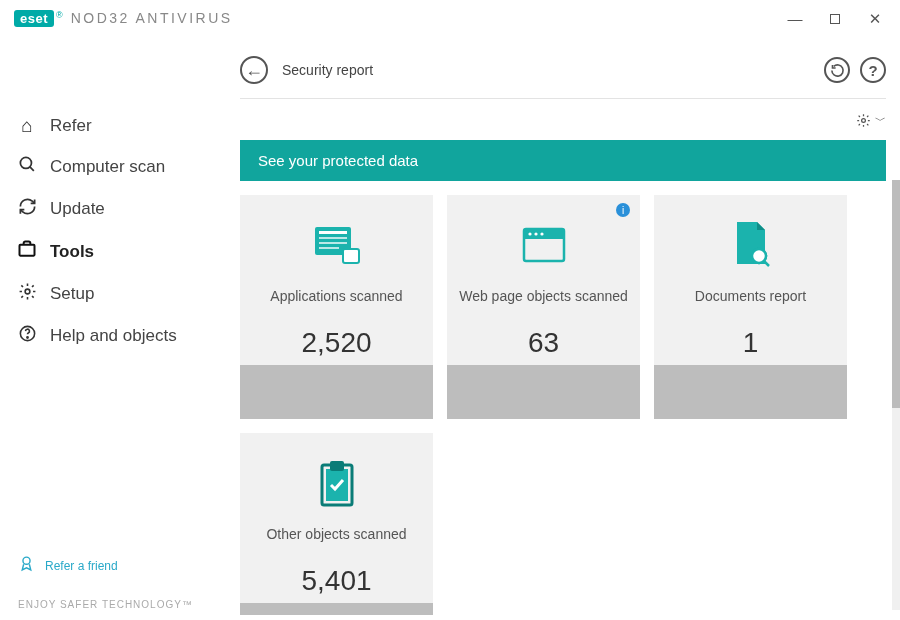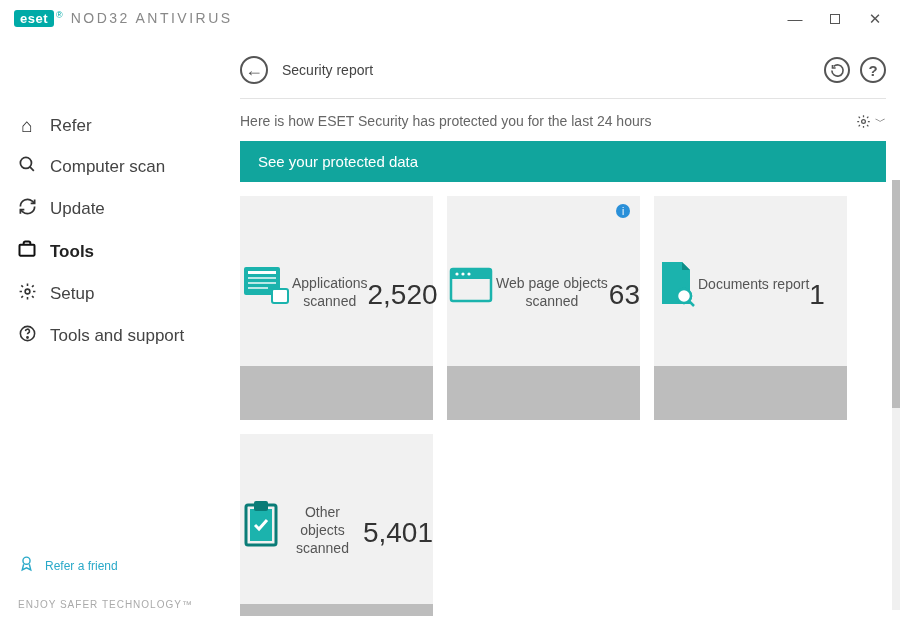--- a/index.html
+++ b/index.html
@@ -168,21 +168,21 @@
     overflow:hidden;
   }
   .card{
     width:193px;
     background:#f1f1f1;
     display:flex;flex-direction:column;
     position:relative;
   }
   .card-top{
     flex:0 0 170px;
-    display:flex;flex-direction:row;align-items:center;justify-content:flex-start;
+    display:flex;flex-direction:column;align-items:center;justify-content:flex-start;
     padding-top:22px;
   }
   .card-icon{height:56px;display:flex;align-items:center;justify-content:center;margin-bottom:14px;}
   .card-label{font-size:14px;color:#555;text-align:center;line-height:1.3;min-height:34px;}
   .card-value{font-size:28px;font-weight:400;color:#333;margin-top:6px;}
   .card-bottom{flex:0 0 54px;background:#bdbdbd;}
   .info-dot{
     position:absolute;top:8px;right:10px;width:14px;height:14px;border-radius:50%;
     background:#2a90d9;color:#fff;font-size:10px;display:flex;align-items:center;justify-content:center;
   }
@@ -255,21 +255,21 @@
         <span>Setup</span>
       </li>
       <li>
         <span class="ico">
           <svg width="19" height="19" viewBox="0 0 24 24" fill="none" stroke="#333" stroke-width="2">
               <circle cx="12" cy="12" r="9"></circle>
               <path d="M9.5 9a2.5 2.5 0 1 1 3.5 2.3c-.8.4-1 1-1 1.7"></path>
               <circle cx="12" cy="17" r="0.8" fill="#333"></circle>
             </svg>
         </span>
-        <span>Tools and support</span>
+        <span>Help and objects</span>
       </li>
     </ul>
     <div class="refer">
       <span class="ico">
         <svg width="17" height="17" viewBox="0 0 24 24" fill="none" stroke="#2aa9c9" stroke-width="2">
             <circle cx="12" cy="8" r="5"></circle>
             <path d="M8 13l-2 8 6-3 6 3-2-8"></path>
           </svg>
       </span>
       <span>Refer a friend</span>
@@ -286,21 +286,20 @@
           <svg width="15" height="15" viewBox="0 0 24 24" fill="none" stroke="#555" stroke-width="2.6">
               <path d="M3 12a9 9 0 1 0 3-6.7"></path>
               <polyline points="4 3 4 8 9 8"></polyline>
             </svg>
         </div>
         <div class="circ-btn">?</div>
       </div>
     </div>
 
     <div class="subhead">
-      <span>Here is how ESET Security has protected you for the last 24 hours</span>
       <div class="gear-dd">
         <svg width="15" height="15" viewBox="0 0 24 24" fill="none" stroke="#555" stroke-width="2">
             <circle cx="12" cy="12" r="3"></circle>
             <path d="M12 2v3M12 19v3M4.2 4.2l2.1 2.1M17.7 17.7l2.1 2.1M2 12h3M19 12h3M4.2 19.8l2.1-2.1M17.7 6.3l2.1-2.1"></path>
           </svg>
         <span style="font-size:11px;">﹀</span>
       </div>
     </div>
 
     <div class="banner">

